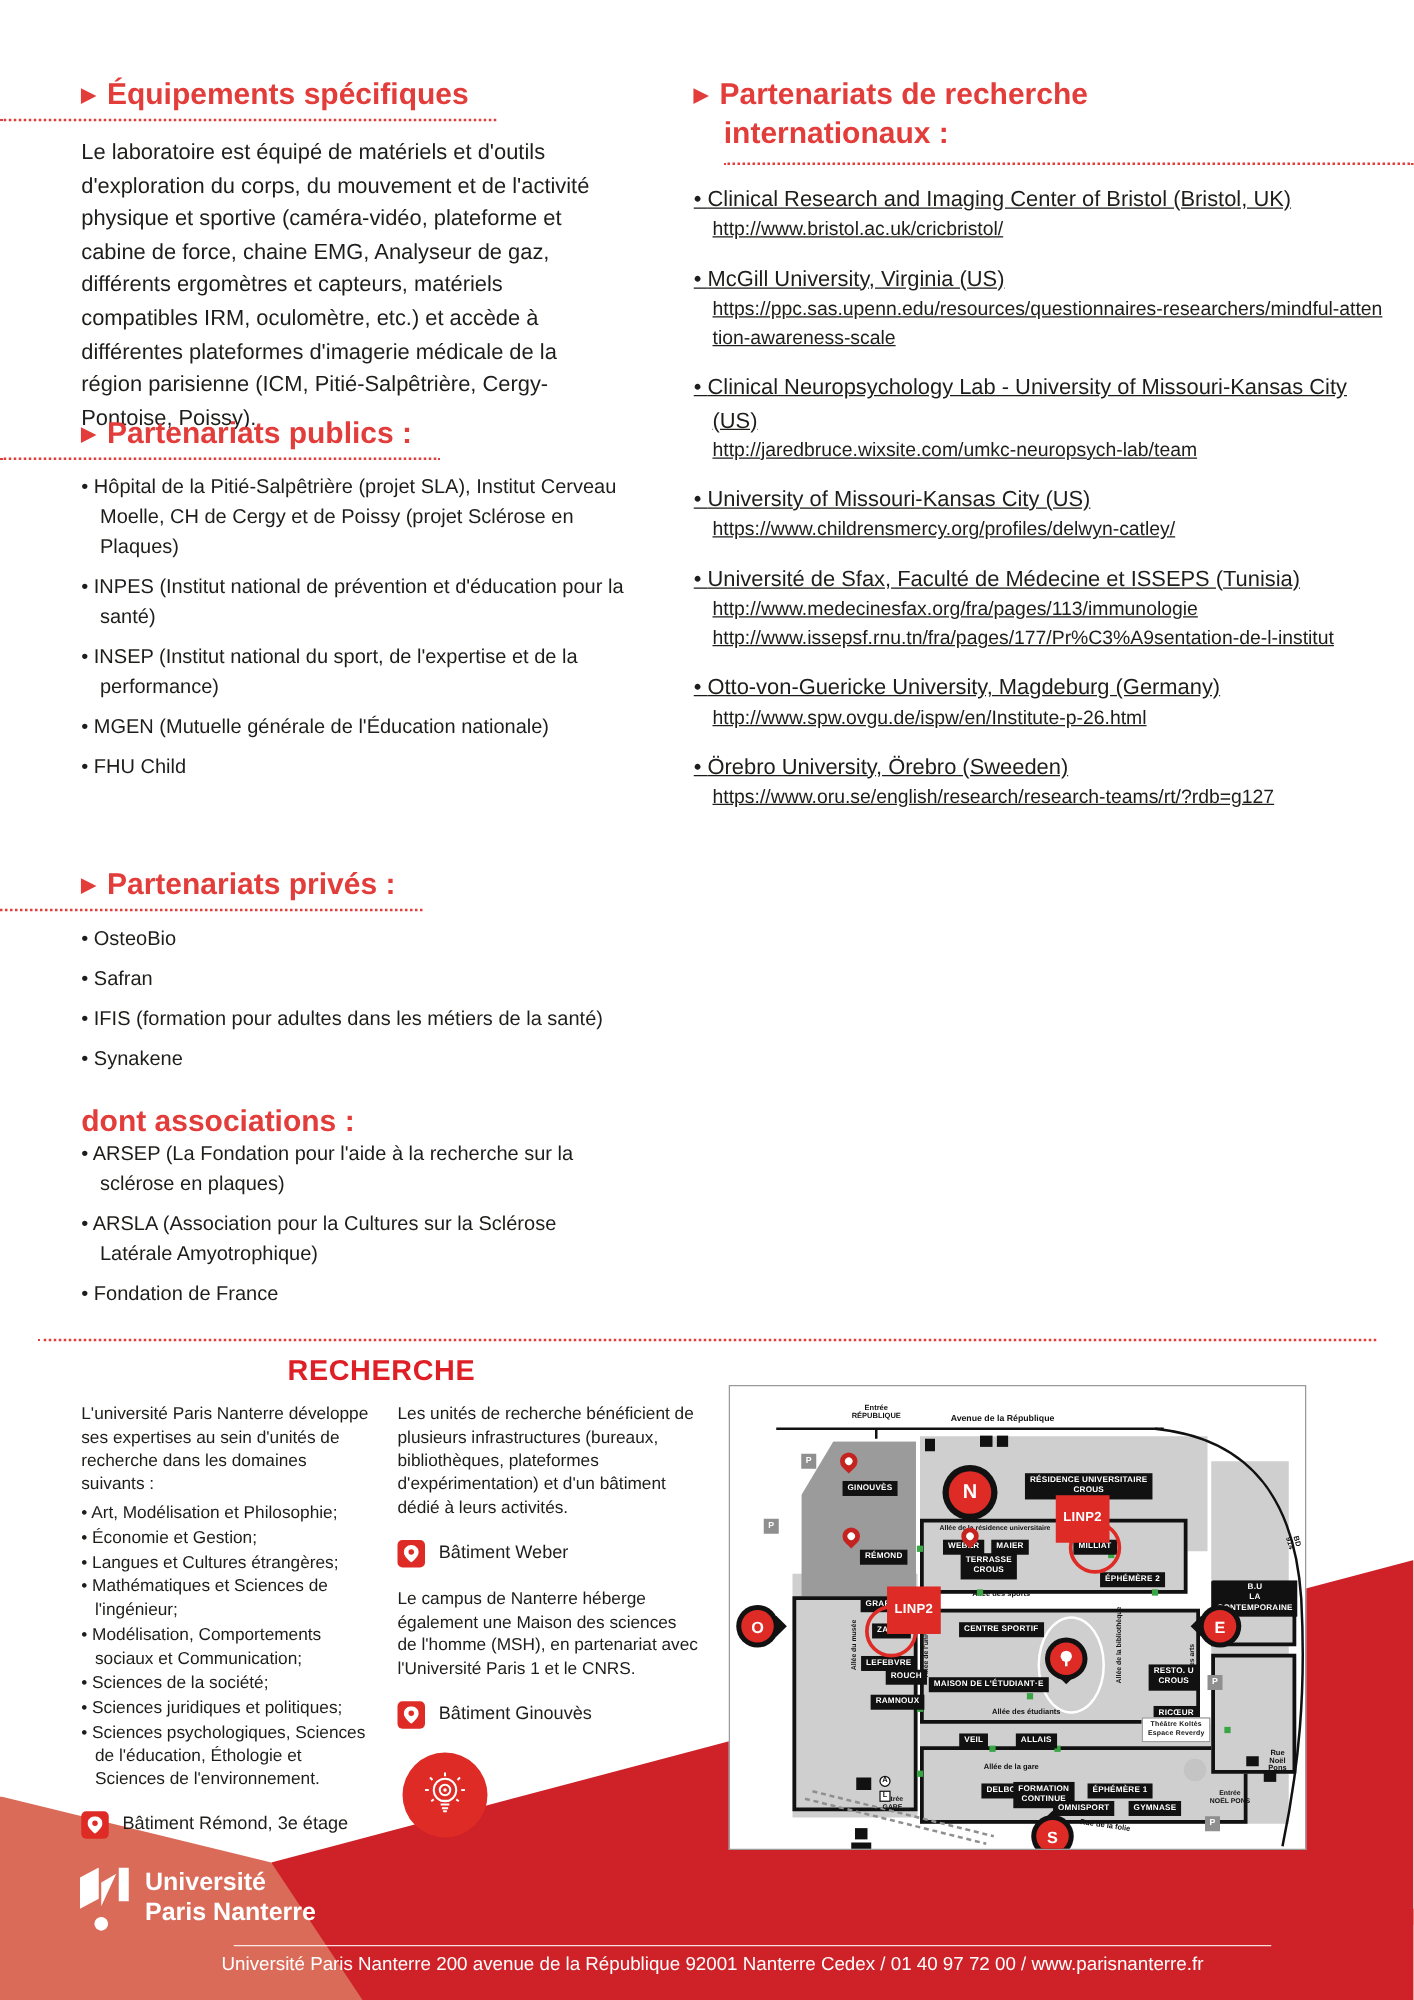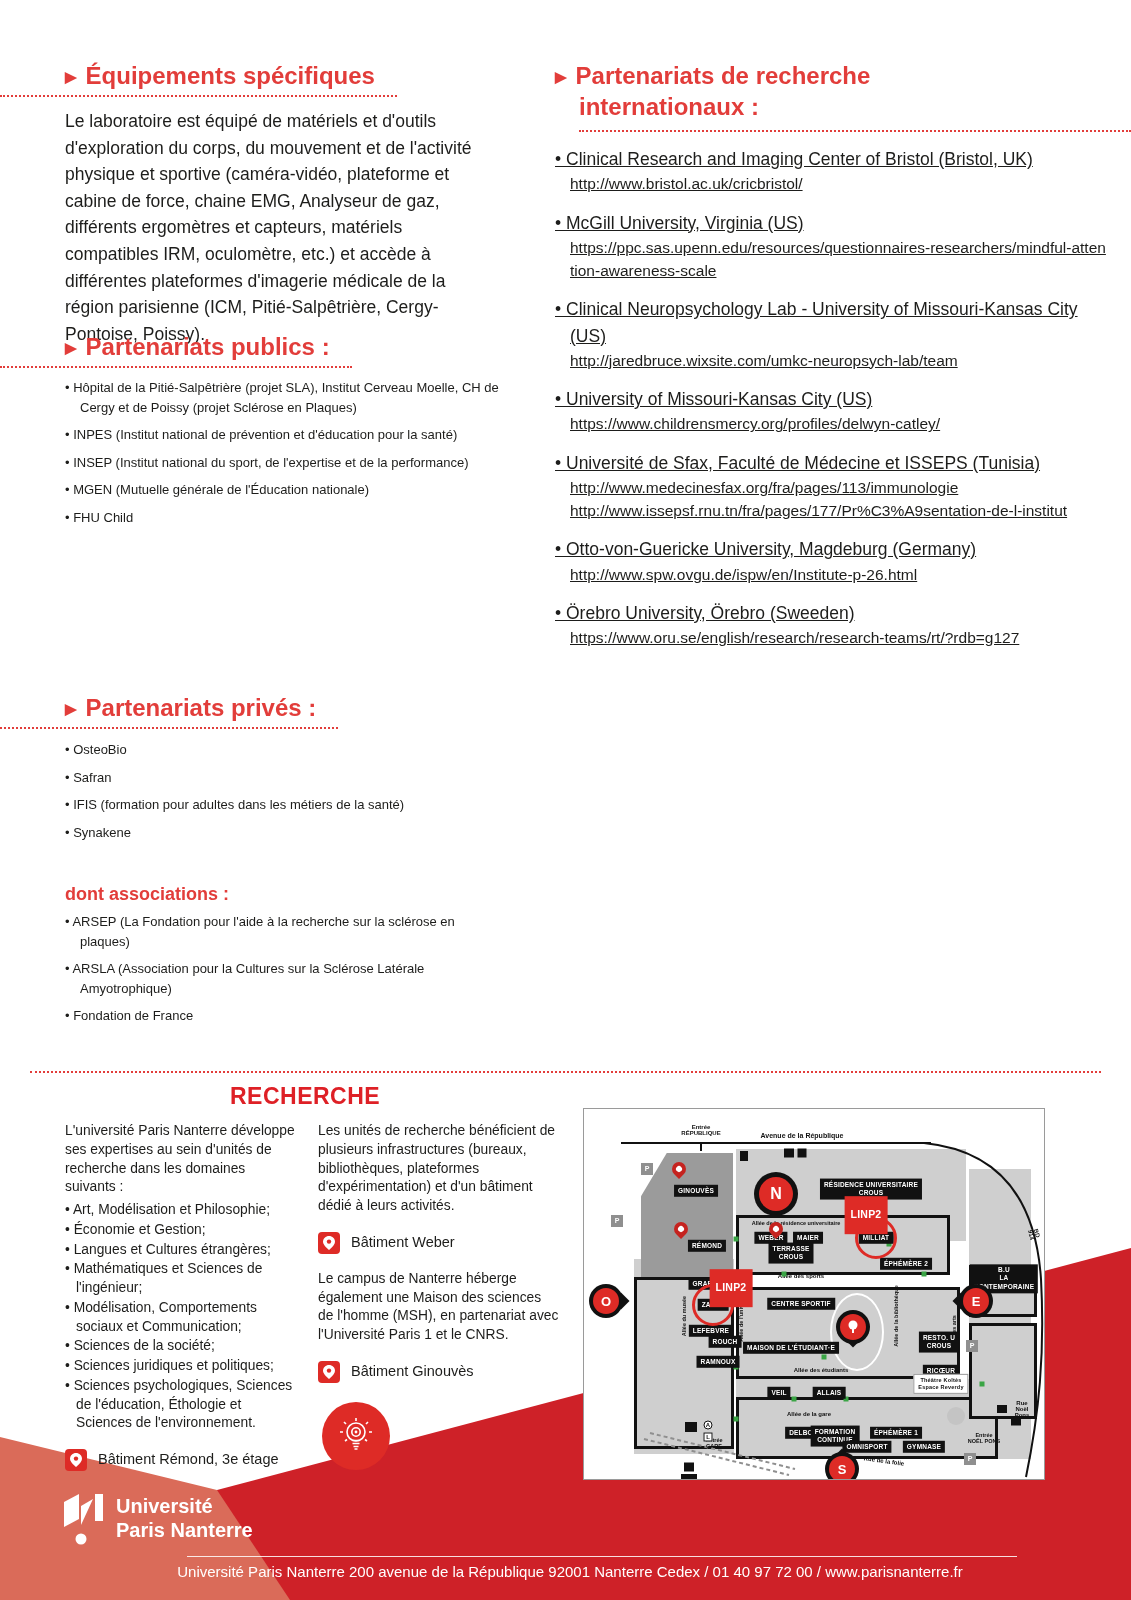--- a/index.html
+++ b/index.html
@@ -6,21 +6,21 @@
   body{font-family:"Liberation Sans", sans-serif; background:#ffffff; color:#1d1d1b;}
   .page{position:relative;width:1131px;height:1600px;background:#fff;overflow:hidden;}
 
   
   .rhead{color:#e23d3a;font-weight:700;font-size:24px;line-height:1.3;}
   .rhead .arr{font-size:15px;margin-right:9px;position:relative;top:-2px;}
   .dotted{position:absolute;border-bottom:2px dotted #e23d3a;height:0;}
 
   
   .para{font-size:17.5px;line-height:1.52;}
-  ul.blist{list-style:none;margin:0;padding:0;font-size:13px;line-height:1.5;}
+  ul.blist{list-style:none;margin:0;padding:0;font-size:16px;line-height:1.5;}
   ul.blist li{padding-left:15px;text-indent:-15px;margin-bottom:8px;}
   ul.blist li::before{content:"• ";}
   .intl-item{margin-bottom:14px;}
   .intl-name{font-size:17.5px;line-height:1.5;padding-left:15px;text-indent:-15px;}
   .intl-name::before{content:"• ";}
   .intl-url{font-size:15.5px;line-height:1.5;padding-left:15px;word-break:break-all;}
 
   
   .sep-red{position:absolute;left:30px;top:1071px;width:1071px;border-top:2px dotted #e23d3a;}
   .rech-title{position:absolute;left:230px;top:1083px;color:#de2026;font-weight:800;font-size:23px;letter-spacing:.5px;}
@@ -96,21 +96,21 @@
   </ul>
 
   <div style="position:absolute;left:65px;top:692px;" class="rhead"><span class="arr">▶</span><span>Partenariats privés :</span></div>
   <div class="dotted" style="left:0;top:727px;width:338px;"></div>
   <ul class="blist" style="position:absolute;left:65px;top:740px;width:440px;">
     <li>OsteoBio</li>
     <li>Safran</li>
     <li>IFIS (formation pour adultes dans les métiers de la santé)</li>
     <li>Synakene</li>
   </ul>
-  <div style="position:absolute;left:65px;top:884px;color:#e23d3a;font-size:18px;font-weight:600;">dont associations :</div>
+  <div style="position:absolute;left:65px;top:884px;color:#e23d3a;font-size:24px;font-weight:600;">dont associations :</div>
   <ul class="blist" style="position:absolute;left:65px;top:912px;width:440px;">
     <li>ARSEP (La Fondation pour l'aide à la recherche sur la sclérose en plaques)</li>
     <li>ARSLA (Association pour la Cultures sur la Sclérose Latérale Amyotrophique)</li>
     <li>Fondation de France</li>
   </ul>
 
   <div style="position:absolute;left:555px;top:60px;width:550px;">
     <div class="rhead"><span class="arr">▶</span><span>Partenariats de recherche</span><br><span style="margin-left:24px;">internationaux :</span></div>
   </div>
   <div class="dotted" style="left:579px;top:130px;width:552px;"></div>

